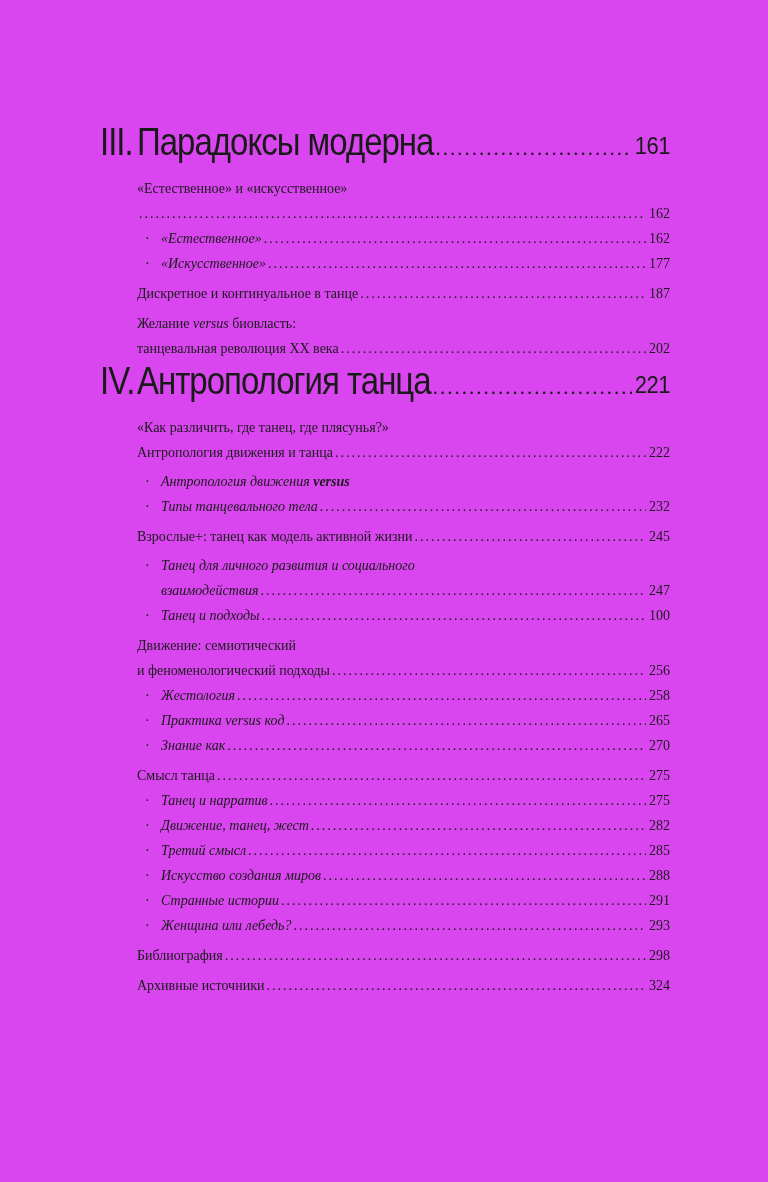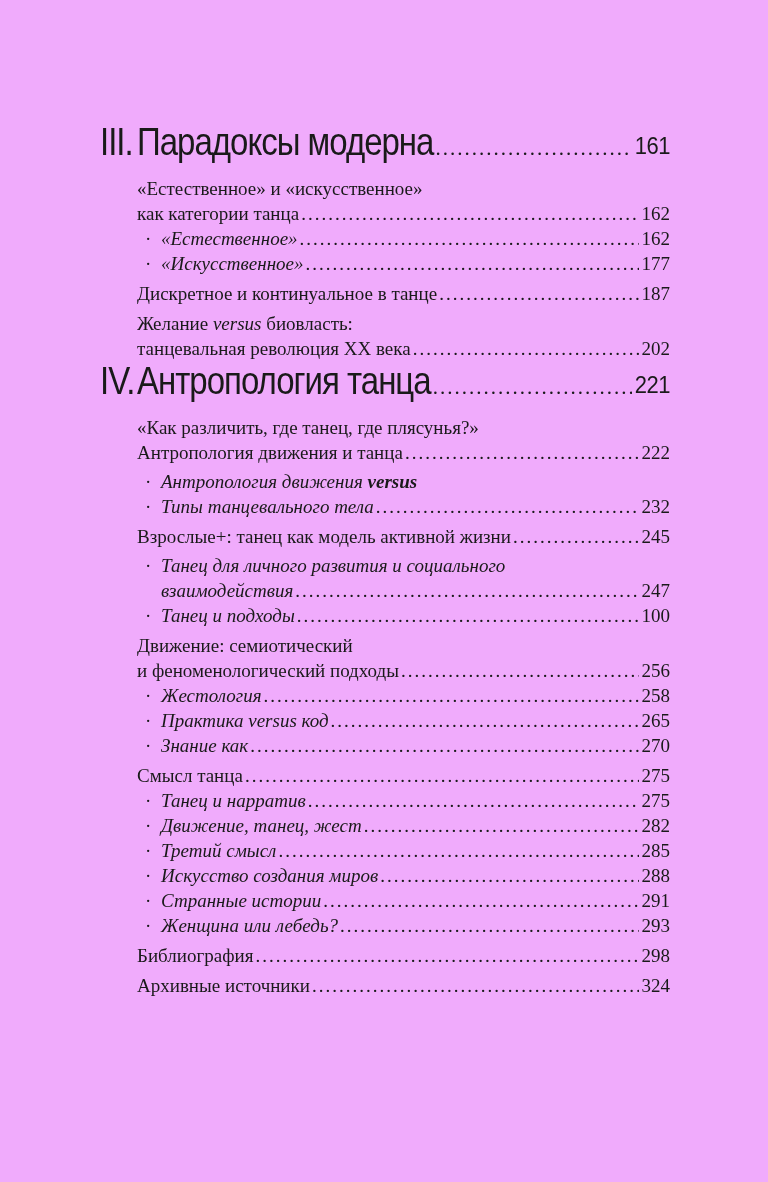--- a/index.html
+++ b/index.html
@@ -1,34 +1,34 @@
 <!DOCTYPE html>
 <html><head>
 <meta charset="utf-8">
 <style>
   html, body { margin: 0; padding: 0; background: #ffffff; }
   .page {
     position: relative;
     width: 768px;
     height: 1182px;
-    background: #f0abfc;
+    background: #d946ef;
     overflow: hidden;
     font-family: "Liberation Serif", serif;
     color: #1a1a1a;
   }
   .toc {
     position: absolute;
     left: 100px;
     top: 122px;
     width: 570px;
   }
   .row {
     display: flex;
     align-items: baseline;
-    font-size: 19px;
+    font-size: 14px;
     line-height: 25px;
   }
   .row.section, .row.section-first { padding-left: 37px; margin-top: 5px; }
   .row.section-cont { padding-left: 37px; }
   .row.sub, .row.sub-first { padding-left: 45px; }
   .row.sub-first { margin-top: 4px; }
   .row.sub-cont { padding-left: 61px; }
   .bullet { flex: none; width: 16px; font-style: normal; }
   .label { flex: none; max-width: 100%; }
   .sub .label, .sub-first .label, .sub-cont .label { font-style: italic; text-align: right; }
@@ -78,21 +78,20 @@
       <span class="label">Парадоксы модерна</span>
       <span class="leader"></span>
       <span class="pg">161</span>
     </div>
 
     <div class="row section-first">
       <span class="label">«Естественное» и «искусственное»</span>
     </div>
 
     <div class="row section-cont">
-      <span class="label">как категории танца</span>
       <span class="leader"></span>
       <span class="pg">162</span>
     </div>
 
     <div class="row sub">
       <span class="bullet">·</span>
       <span class="label">«Естественное»</span>
       <span class="leader"></span>
       <span class="pg">162</span>
     </div>

